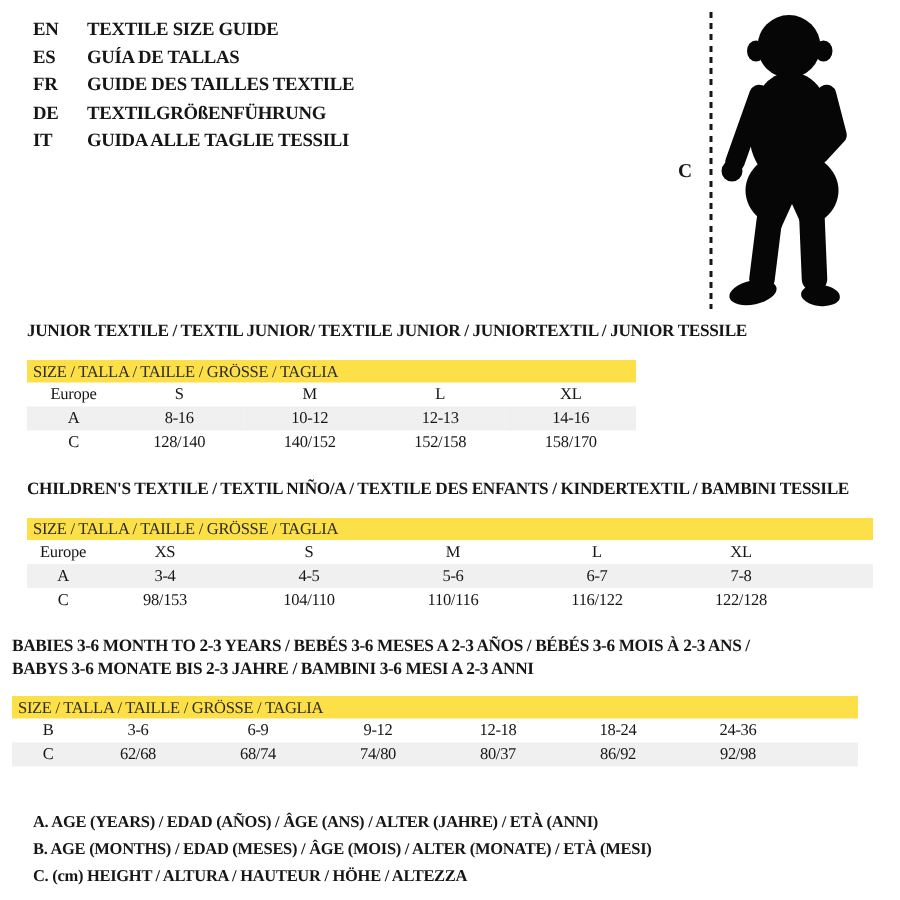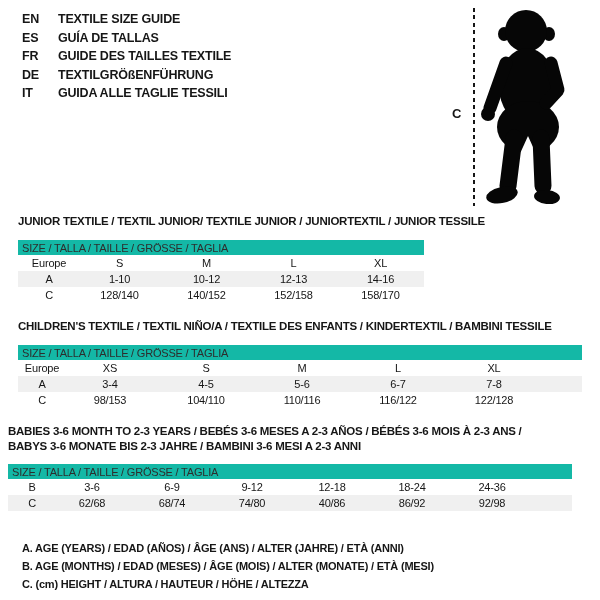--- a/index.html
+++ b/index.html
@@ -1,18 +1,18 @@
 <!DOCTYPE html>
 <html><head>
 <meta charset="utf-8">
 <style>
   html,body{margin:0;padding:0;background:#ffffff;}
   .canvas{
     position:relative;width:600px;height:600px;background:#ffffff;overflow:hidden;
-    font-family:Liberation Sans, sans-serif;color:#161616;
+    font-family:Liberation Serif, serif;color:#161616;
   }
   
   .lang-block{position:absolute;left:22px;top:10px;}
   .lang-row{display:flex;font-weight:bold;font-size:12.5px;line-height:18.6px;letter-spacing:-0.2px;}
   .lang-code{width:36px;flex:0 0 36px;}
   .lang-label{white-space:nowrap;}
   
   .figure{position:absolute;left:440px;top:0;width:160px;height:215px;}
   .dash-line{
     position:absolute;left:33px;top:8px;width:2px;height:198px;
@@ -21,21 +21,21 @@
   .measure-label{position:absolute;left:12px;top:106px;font-weight:bold;font-size:13px;}
   .baby-svg{position:absolute;left:38px;top:6px;}
   
   .tsec{position:absolute;}
   .ttitle{
     margin:0 0 11px 0;font-size:11.5px;font-weight:bold;letter-spacing:-0.25px;
     white-space:nowrap;line-height:15px;
   }
   table.sizes{border-collapse:collapse;table-layout:fixed;}
   table.sizes th.bar{
-    background:#14b8a6;color:#2d2d2d;font-weight:400;font-size:11px;
+    background:#fde047;color:#2d2d2d;font-weight:400;font-size:11px;
     text-align:left;padding:1px 13px 1px 4px;height:13px;letter-spacing:-0.2px;
     white-space:nowrap;overflow:hidden;
   }
   table.sizes td{
     font-size:11px;font-weight:400;text-align:center;padding:2px 0;height:12px;
     letter-spacing:-0.2px;white-space:nowrap;
   }
   table.sizes td.lab{text-align:center;padding-left:4px;}
   tr.shaded{background:#f0f0f0;}
   
@@ -110,21 +110,21 @@
       <tbody>
         <tr>
           <td class="lab">Europe</td>
           <td>S</td>
           <td>M</td>
           <td>L</td>
           <td>XL</td>
         </tr>
         <tr class="shaded">
           <td class="lab">A</td>
-          <td>1-10</td>
+          <td>8-16</td>
           <td>10-12</td>
           <td>12-13</td>
           <td>14-16</td>
         </tr>
         <tr>
           <td class="lab">C</td>
           <td>128/140</td>
           <td>140/152</td>
           <td>152/158</td>
           <td>158/170</td>
@@ -210,21 +210,21 @@
           <td>12-18</td>
           <td>18-24</td>
           <td>24-36</td>
           <td></td>
         </tr>
         <tr class="shaded">
           <td class="lab">C</td>
           <td>62/68</td>
           <td>68/74</td>
           <td>74/80</td>
-          <td>40/86</td>
+          <td>80/37</td>
           <td>86/92</td>
           <td>92/98</td>
           <td></td>
         </tr>
       </tbody>
     </table>
   </section>
 
   <div class="footnotes">
     <div class="footnote">A. AGE (YEARS) / EDAD (AÑOS) / ÂGE (ANS) / ALTER (JAHRE) / ETÀ (ANNI)</div>

